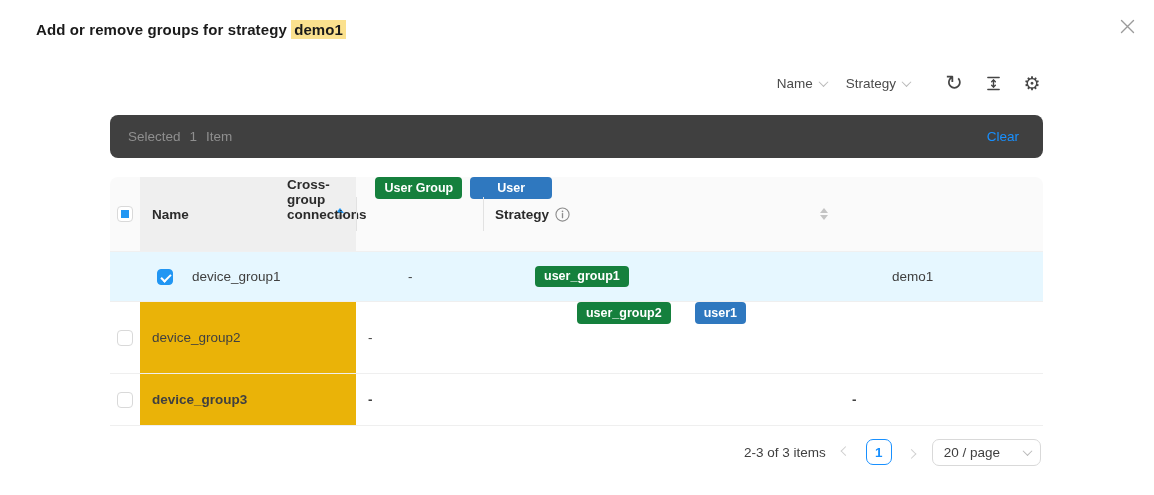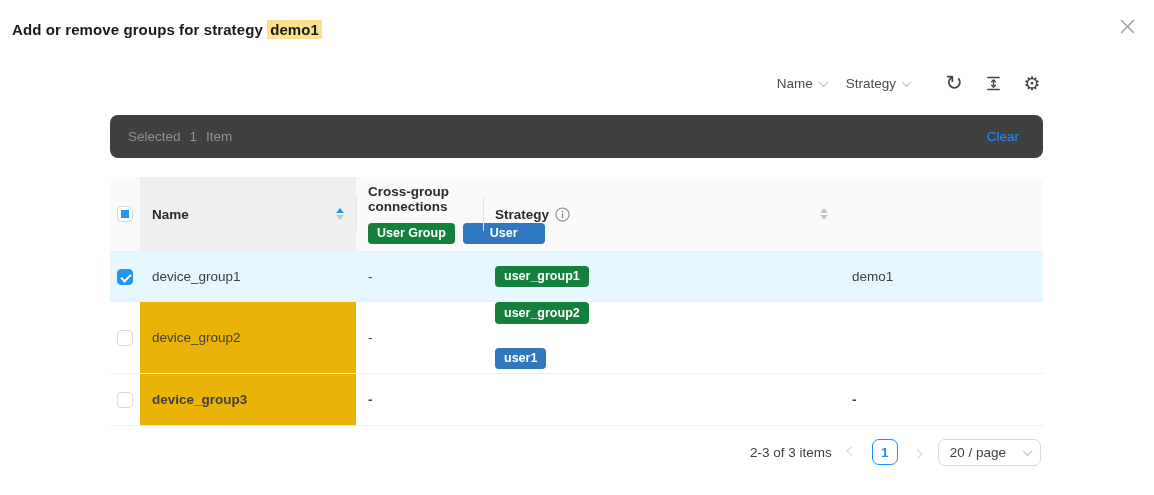--- a/index.html
+++ b/index.html
@@ -5,21 +5,21 @@
   * { margin:0; padding:0; box-sizing:border-box; }
   html,body { width:1154px; height:495px; }
   body {
     position:relative; background:#ffffff; overflow:hidden;
     font-family:"Liberation Sans", sans-serif; color:#404040;
     -webkit-font-smoothing:antialiased;
   }
 
   
   .modal-title {
-    position:absolute; left:12px; top:21px;
+    position:absolute; left:36px; top:21px;
     font-size:15px; font-weight:700; color:#1a1a1a; letter-spacing:.1px;
   }
   .modal-title mark {
     background:#fbe18e; color:#1a1a1a; font-weight:700; padding:1px 3px;
   }
   .close-btn {
     position:absolute; right:16px; top:15px; width:22px; height:22px;
     display:flex; align-items:center; justify-content:center; cursor:pointer;
   }
 
@@ -72,21 +72,21 @@
     border-bottom:1px solid #f0f0f0; overflow:hidden;
   }
   .thead .th { color:#2b2b2b; font-weight:700; cursor:pointer; }
   .th-name { background:#efefef; }
   .th-cross, .th-strategy { position:relative; }
   .th-cross::before, .th-strategy::before {
     content:""; position:absolute; left:0; top:50%; transform:translateY(-50%);
     width:1px; height:34px; background:#e2e2e2;
   }
   .th-cross {
-    flex-direction:column; align-items:flex-start; justify-content:center;
+    flex-direction:row; align-items:flex-start; justify-content:center;
     gap:9px; cursor:default;
   }
   .legend-row { display:flex; gap:8px; }
 
   .sorter { display:flex; flex-direction:column; gap:2.5px; margin-left:auto; }
   .car-up {
     width:0; height:0;
     border-left:4px solid transparent; border-right:4px solid transparent;
     border-bottom:5px solid #c4c4c4;
   }
@@ -96,25 +96,25 @@
     border-top:5px solid #c4c4c4;
   }
   .car-up.active { border-bottom-color:#2196f3; }
 
   .info-icon { margin-left:6px; display:flex; align-items:center; cursor:pointer; }
 
   .row { border-bottom:1px solid #efefef; background:#ffffff; cursor:pointer; }
   .row .td-name { background:#eab308; }
   .row.selected { background:#e6f7ff; }
   .row.selected .td-name { background:transparent; }
-  .row-1 { height:50px; }
+  .row-1 { height:50px;padding-left:40px; }
   .row-2 { height:72px; }
   .row-3 { height:52px;font-weight:bold; }
   .td-cross.stacked {
-    flex-direction:column; align-items:flex-start; gap:24px;
+    flex-direction:row; align-items:flex-start; justify-content:center; gap:24px;
   }
 
   
   .checkbox {
     width:16px; height:16px; border:1px solid #d9d9d9; border-radius:4px;
     background:#ffffff; position:relative; cursor:pointer; flex:none;
   }
   .checkbox.indeterminate::after {
     content:""; position:absolute; left:3px; top:3px; width:8px; height:8px;
     background:#2196f3;
@@ -145,21 +145,21 @@
   }
   .chev.left  { transform:rotate(135deg) translate(-1px,1px); border-color:#cfcfcf; }
   .chev.right { transform:rotate(-45deg) translate(-1px,1px); border-color:#cfcfcf; }
   .page-current {
     min-width:26px; height:26px; border:1px solid #1890ff; border-radius:7px;
     color:#1890ff; font-weight:600; display:flex; align-items:center; justify-content:center;
     background:#ffffff; cursor:pointer; font-size:13.5px;
   }
   .page-size {
     height:27px; border:1px solid #d9d9d9; border-radius:7px; background:#ffffff;
-    display:flex; align-items:center; gap:18px; padding:0 9px 0 11px;
+    display:flex; align-items:center; gap:24px; padding:0 9px 0 11px;
     cursor:pointer; color:#3f3f3f;
   }
 </style>
 </head>
 <body>
 
 <div class="modal-title">
   <span>Add or remove groups for strategy</span>
   <mark>demo1</mark>
 </div>

